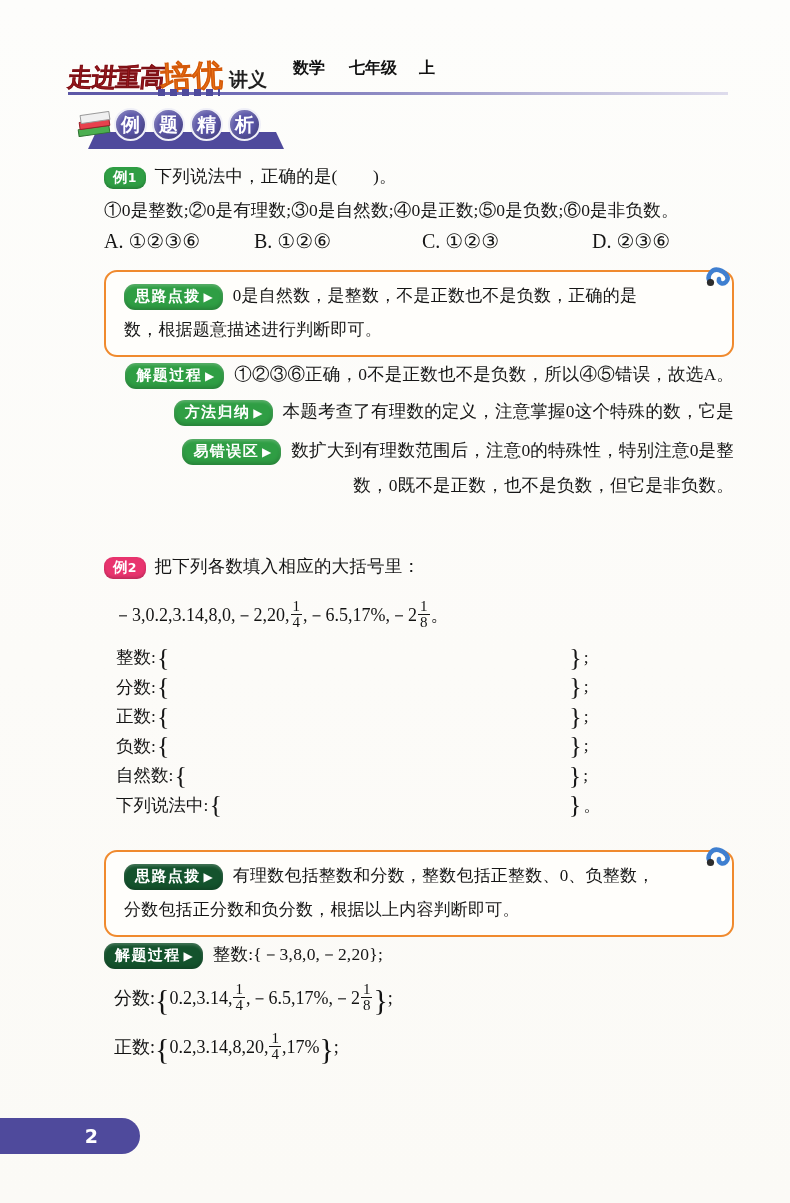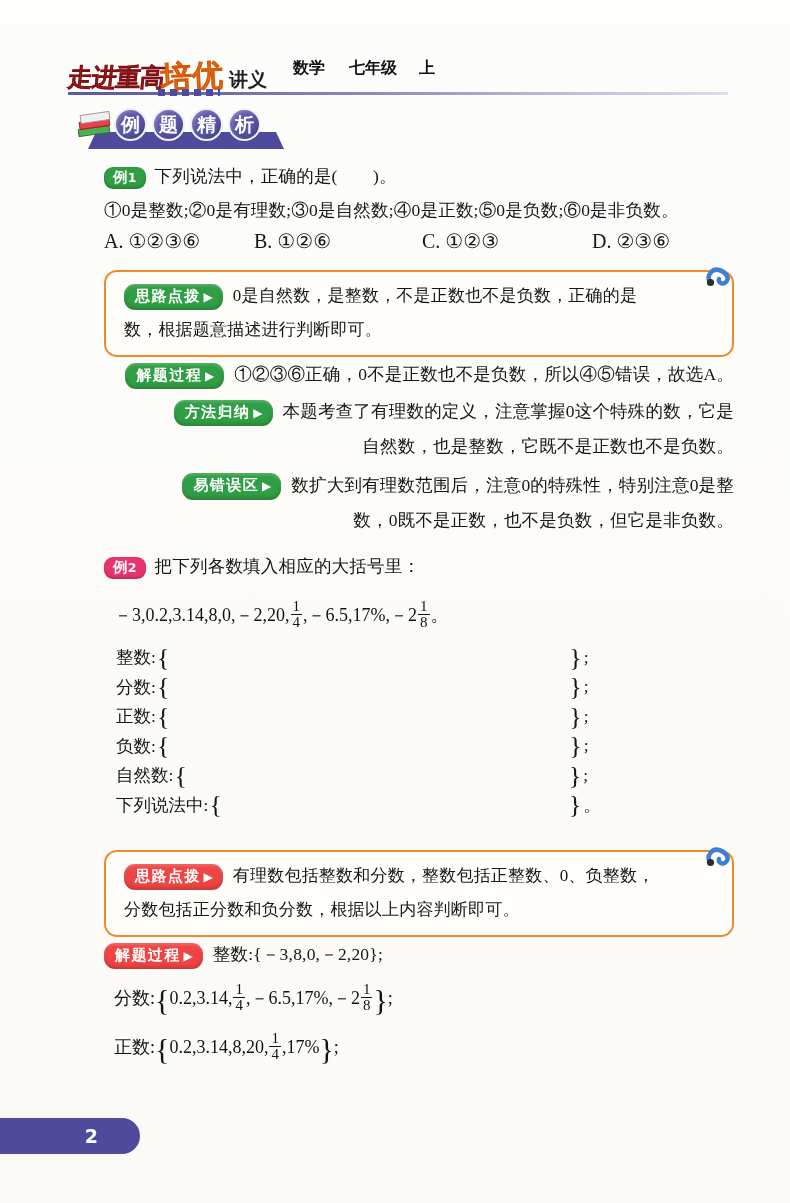--- a/index.html
+++ b/index.html
@@ -115,21 +115,21 @@
   .tag {
     display:inline-block; vertical-align:middle;
     border-radius:11px; padding:2px 10px 3px 11px;
     color:#fff; font-family:"DejaVu Sans", sans-serif;
     font-weight:bold; font-size:15px; line-height:1.42;
     letter-spacing:1.4px;
     box-shadow: inset 0 -2px 4px rgba(0,0,0,.20), inset 0 2px 3px rgba(255,255,255,.22);
     margin-right:10px;
   }
   .tag.green { background:#2f9e44; }
-  .tag.pink  { background:#ef4444; }
+  .tag.pink  { background:#14532d; }
   .tag .arw { letter-spacing:0; font-size:12px; margin-left:3px; }
 
   
   .hintbox {
     position:absolute; left:104px; width:630px;
     border:2.2px solid #f08a2e;
     border-radius:13px;
     background:#fffefb;
     padding:10px 16px 11px 18px;
   }
@@ -227,21 +227,20 @@
     <div class="line" style="margin-top:6px;">数，根据题意描述进行判断即可。</div>
   </div>
 
   <div class="body" style="top:360px;text-align:right;">
     <div class="line">
       <span class="tag green"><span>解题过程</span><span class="arw">▶</span></span><span>①②③⑥正确，0不是正数也不是负数，所以④⑤错误，故选A。</span>
     </div>
     <div class="line" style="margin-top:8px;padding-left:12px;">
       <span class="tag green"><span>方法归纳</span><span class="arw">▶</span></span><span>本题考查了有理数的定义，注意掌握0这个特殊的数，它是</span>
     </div>
-    <div class="line" style="margin-top:6px; margin-left:-32px;">自然数，也是整数，它既不是正数也不是负数。</div>
     <div class="line" style="margin-top:10px;">
       <span class="tag green"><span>易错误区</span><span class="arw">▶</span></span><span>数扩大到有理数范围后，注意0的特殊性，特别注意0是整</span>
     </div>
     <div class="line" style="margin-top:6px; margin-left:-32px;">数，0既不是正数，也不是负数，但它是非负数。</div>
   </div>
 
   <div class="body" style="top:552px;">
     <div class="line">
       <span class="exbadge pink"><span>例</span><span class="n">2</span></span><span>把下列各数填入相应的大括号里：</span>
     </div>

